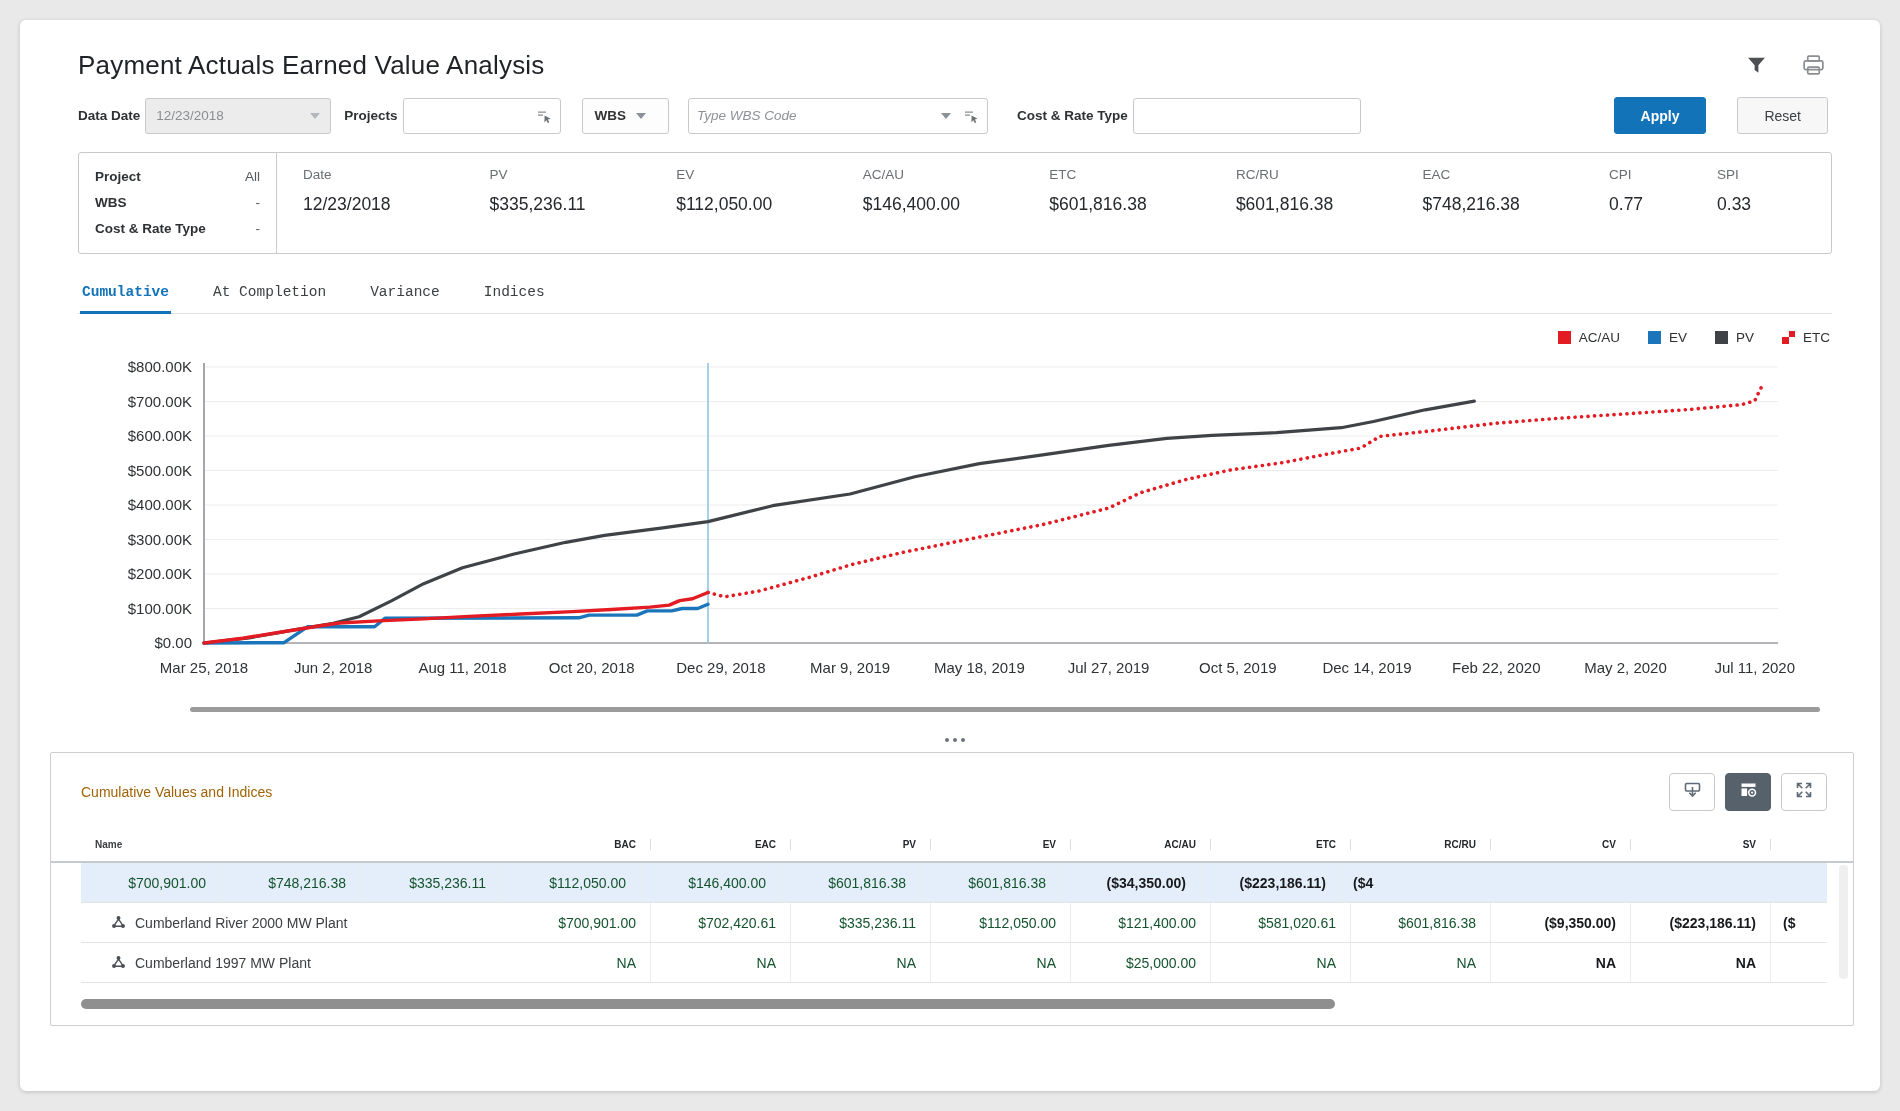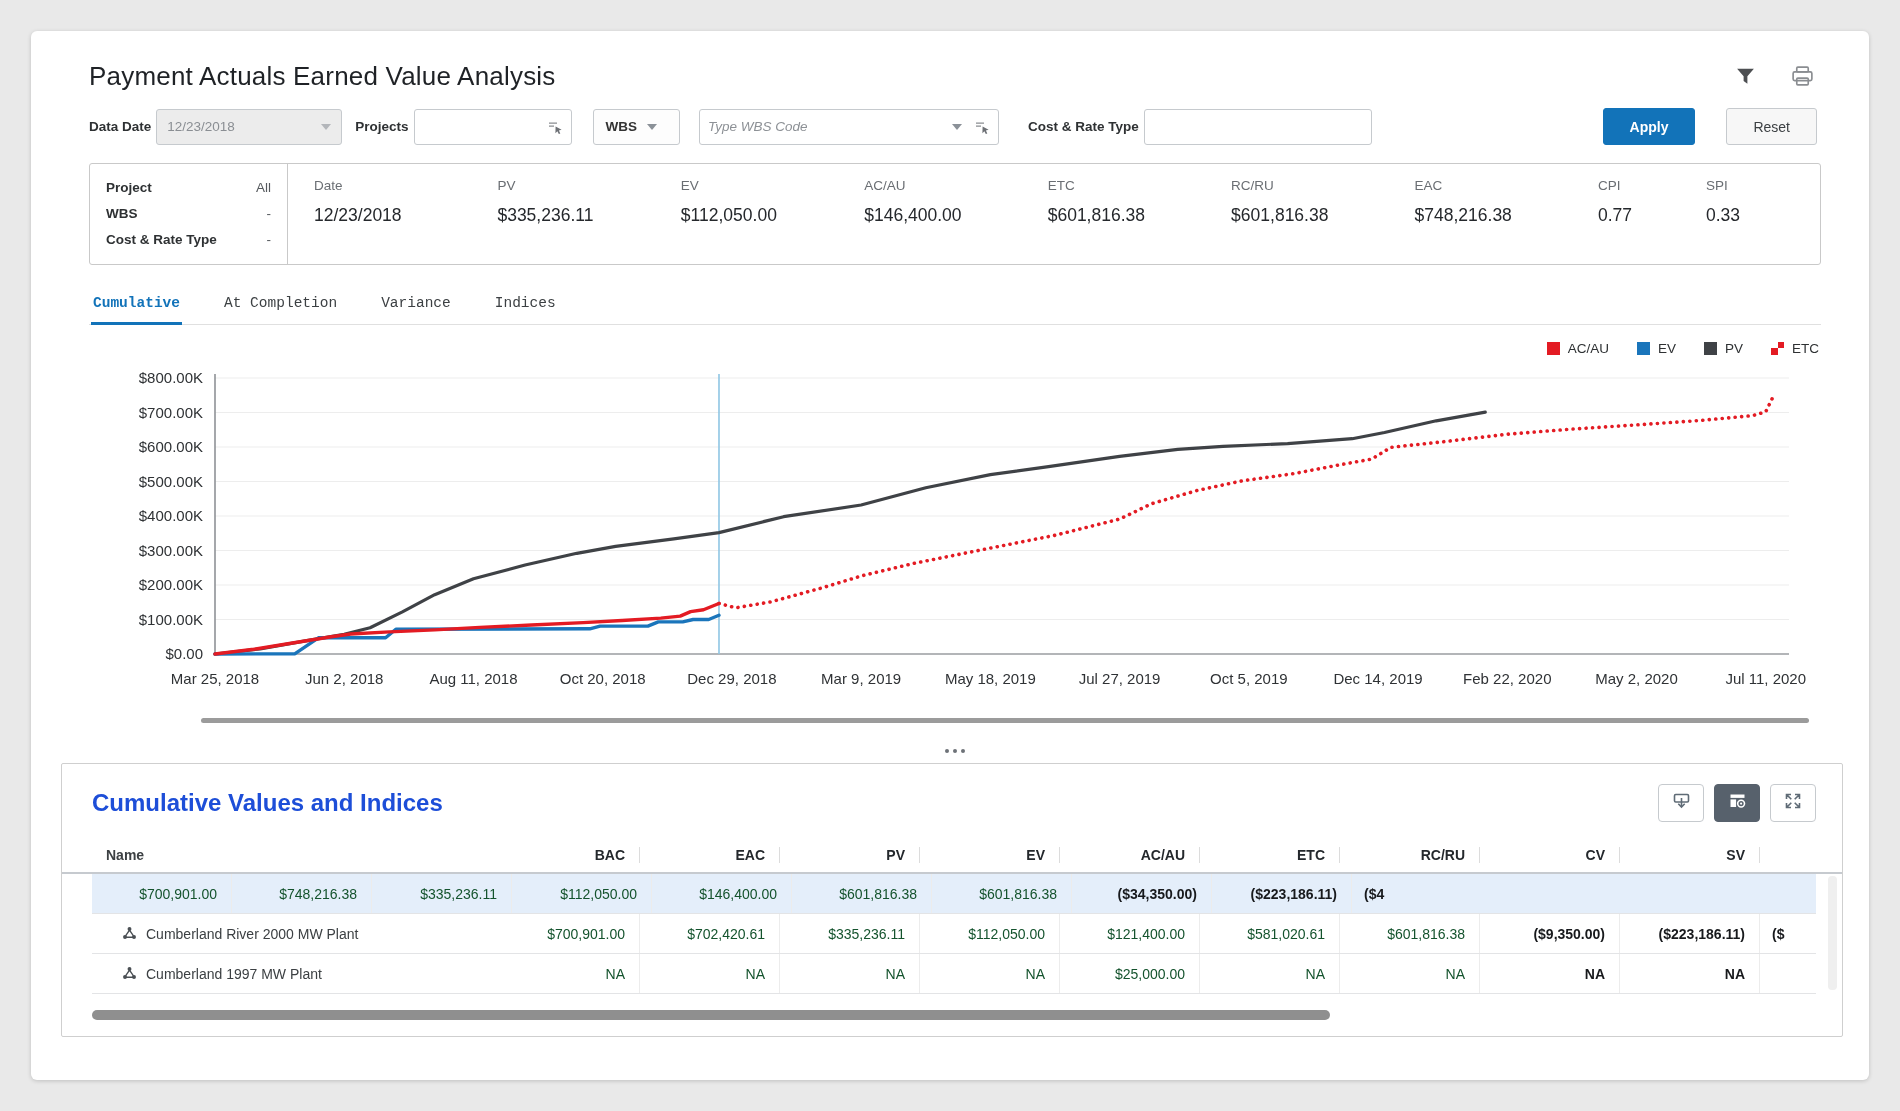--- a/index.html
+++ b/index.html
@@ -1,17 +1,17 @@
 <!DOCTYPE html>
 <html><head>
 <meta charset="utf-8">
 <style>
   html,body{margin:0;padding:0;width:1900px;height:1111px;overflow:hidden;background:#e9e9e9;
     font-family:"Liberation Sans","DejaVu Sans",sans-serif;color:#333;}
-  .page{width:1900px;height:1111px;box-sizing:border-box;padding:31px;}
+  .page{width:1900px;height:1111px;box-sizing:border-box;padding:20px;}
   .card{width:100%;height:100%;background:#fff;border-radius:6px;box-shadow:0 1px 4px rgba(0,0,0,.18);
     box-sizing:border-box;padding:26px 48px 0 58px;position:relative;}
 
   
   .title-row{display:flex;align-items:flex-start;justify-content:space-between;}
   .page-title{font-size:26px;font-weight:500;color:#1f2226;margin:4px 0 0 0;letter-spacing:.2px;}
   .title-icons{display:flex;align-items:center;gap:34px;margin-top:8px;margin-right:6px;}
   .title-icons .ticon{cursor:pointer;display:inline-flex;}
 
   
@@ -70,28 +70,28 @@
   .chart-wrap{margin-top:4px;}
   .chart-scrollbar{height:5px;background:#9b9b9b;border-radius:3px;margin:2px 12px 0 112px;cursor:pointer;}
 
   
   .splitter{display:flex;justify-content:center;align-items:center;gap:4px;margin:26px 0 10px;cursor:row-resize;}
   .splitter b{width:4px;height:4px;border-radius:50%;background:#6d7control;background:#6d7278;display:block;}
 
   
   .table-panel{border:1px solid #cfcfcf;border-radius:2px;margin:0 -22px 0 -28px;padding:20px 0 16px;position:relative;}
   .tp-head{display:flex;align-items:center;justify-content:space-between;padding:0 26px 0 30px;}
-  .tp-title{font-size:24px;font-weight:700;color:#1d4ed8;}
+  .tp-title{font-size:14px;font-weight:400;color:#a16207;}
   .tp-tools{display:flex;gap:10px;}
   .tool-btn{width:44px;height:36px;border:1px solid #c6cace;border-radius:4px;background:#fff;
     display:flex;align-items:center;justify-content:center;cursor:pointer;}
   .tool-btn.active{background:#57616c;border-color:#57616c;}
   .thead{display:flex;align-items:center;margin-top:16px;padding:0 26px 0 30px;height:34px;
     border-bottom:2px solid #c6cacf;}
-  .th{font-size:14px;font-weight:bold;color:#24282c;}
+  .th{font-size:10px;font-weight:bold;color:#24282c;}
   .tbody{padding:0 26px 0 30px;}
   .tr{display:flex;align-items:stretch;height:39px;border-bottom:1px solid #e3e4e6;}
   .tr.selected{background:#e4eefa;}
   .td{display:flex;align-items:center;font-size:14px;}
   .name{flex:1 1 auto;min-width:0;padding-left:16px;color:#3c4043;}
   .th.name{padding-left:14px;}
   .td.name.child{padding-left:30px;gap:9px;}
   .num{flex:0 0 140px;width:140px;justify-content:flex-end;text-align:right;padding-right:14px;
     box-sizing:border-box;color:#14532d;border-right:1px solid #ececec;}
   .th.num{display:flex;align-items:center;border-right:1px solid #dcdcdc;color:#24282c;}

